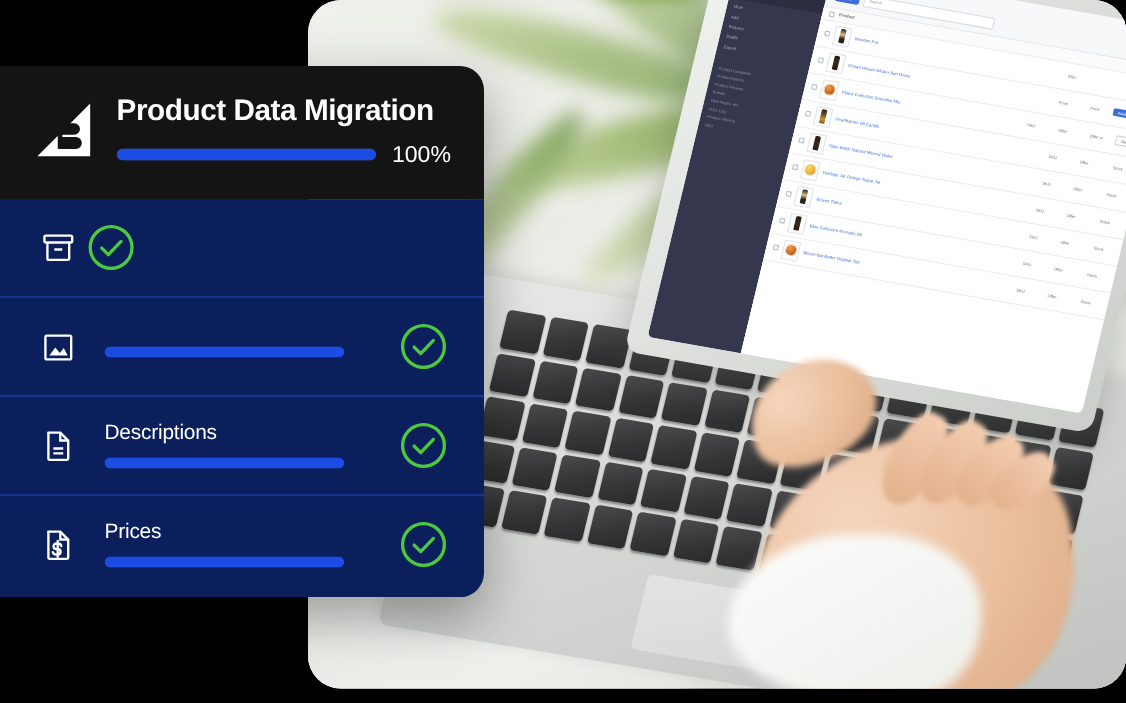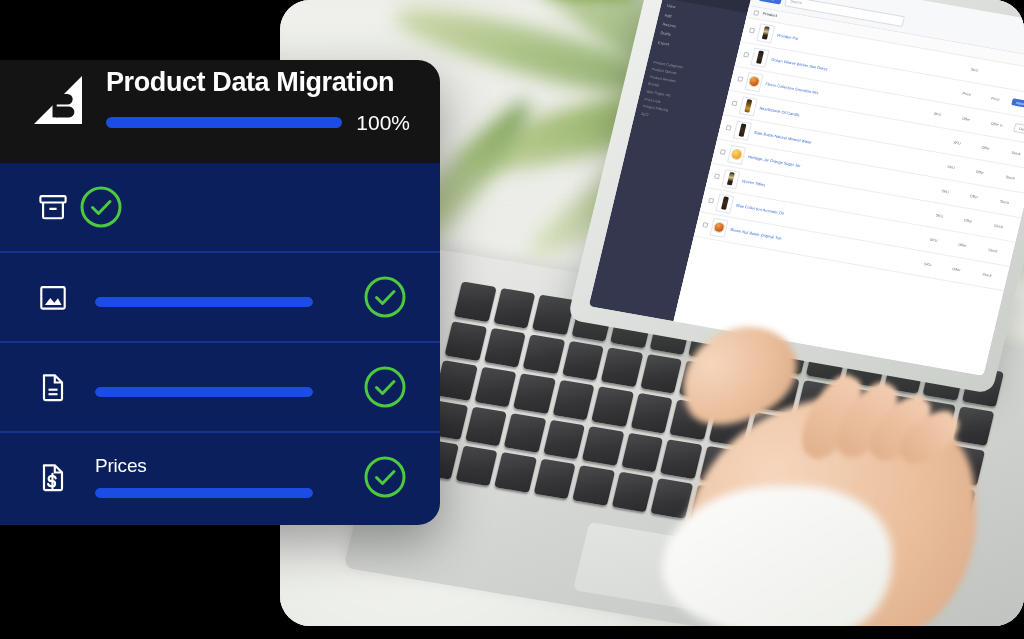--- a/index.html
+++ b/index.html
@@ -225,21 +225,21 @@
   .card {
     position: absolute;
     left: 0; top: 60px;
     width: 440px;
     border-radius: 0 22px 22px 0;
     overflow: hidden;
     box-shadow: 0 20px 50px rgba(0,0,0,.35);
   }
   .card-head {
     background: #141414;
-    padding: 8px 30px 28px;
+    padding: 26px 30px 28px;
     display: flex; align-items: center; gap: 18px;
   }
   .bc-logo { width: 58px; height: 58px; position: relative; flex: 0 0 auto; }
   .card-head-right { flex: 1; }
   .card-title {
     color: #fff; font-size: 27px; font-weight: 700; letter-spacing: -.4px;
     line-height: 1.1; white-space: nowrap;
   }
   .head-progress-row { display: flex; align-items: center; gap: 14px; margin-top: 13px; }
   .bar-track { flex: 1; height: 11px; border-radius: 6px; background: #2a2a2a; overflow: hidden; }
@@ -583,20 +583,21 @@
       <div class="row">
         <div class="row-icon">
           <svg viewBox="0 0 40 40" width="36" height="36" fill="none" stroke="#ffffff" stroke-width="2.4">
             <path d="M10 7 h12 l8 8 v18 a1.5 1.5 0 0 1 -1.5 1.5 h-17 a1.5 1.5 0 0 1 -1.5 -1.5 V8.5 A1.5 1.5 0 0 1 10 7 Z"></path>
             <path d="M22 7 v8 h8"></path>
             <line x1="15" y1="23" x2="25" y2="23"></line>
             <line x1="15" y1="28" x2="25" y2="28"></line>
           </svg>
         </div>
         <div class="row-mid">
+          <div class="row-label">Descriptions</div>
           <div class="row-bar">
             <div class="row-bar-fill" style="width: 100%;"></div>
           </div>
         </div>
         <div class="row-check">
           <svg viewBox="0 0 44 44" width="44" height="44" fill="none" stroke="#4CC93F" stroke-width="3">
             <circle cx="22" cy="22" r="19"></circle>
             <path d="M13.5 22.5 L19.5 28.5 L31 16.5" stroke-linecap="round" stroke-linejoin="round"></path>
           </svg>
         </div>

